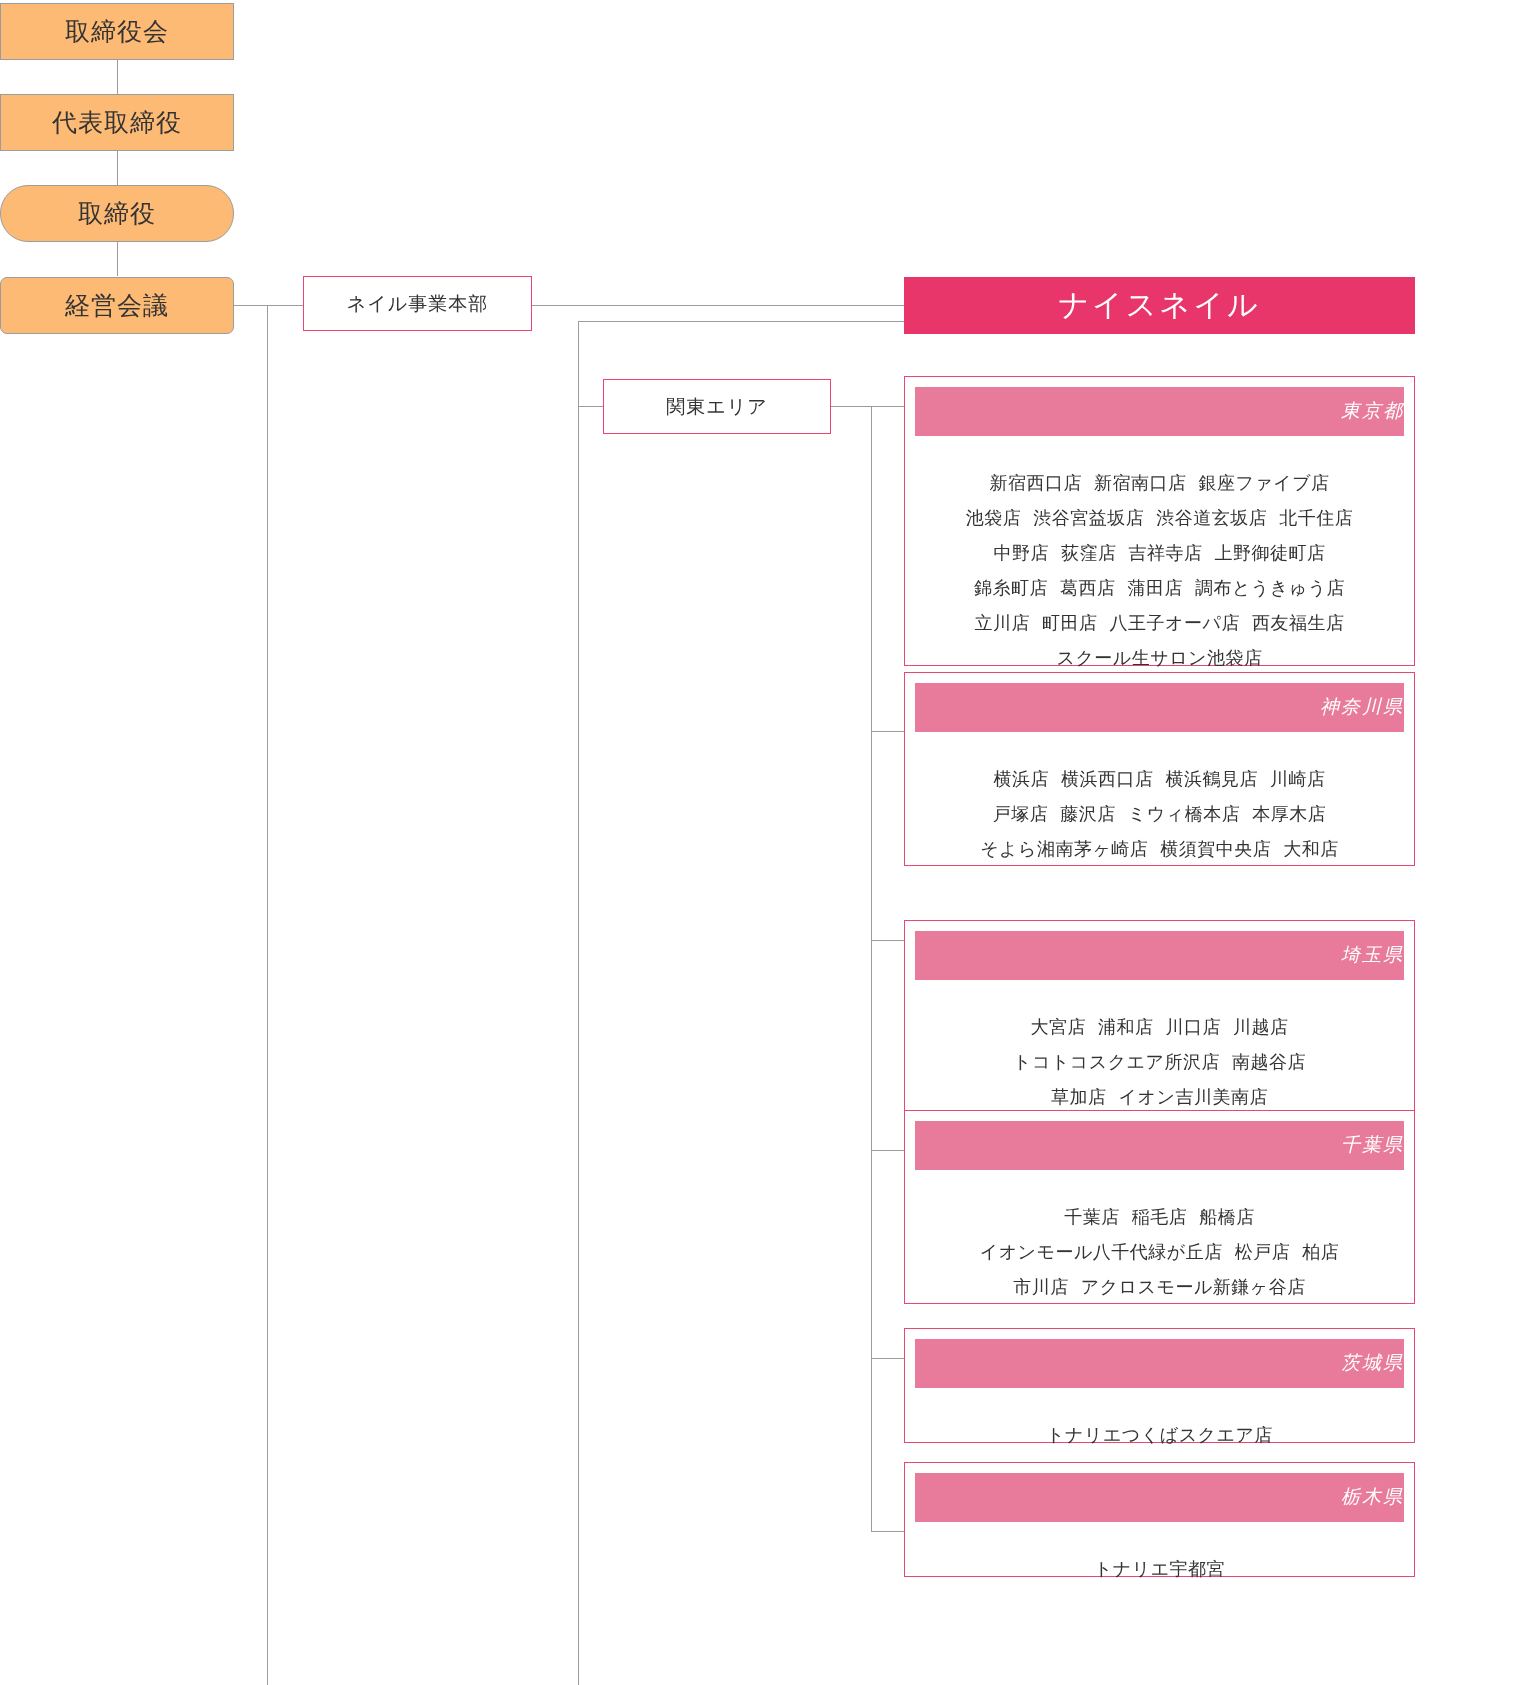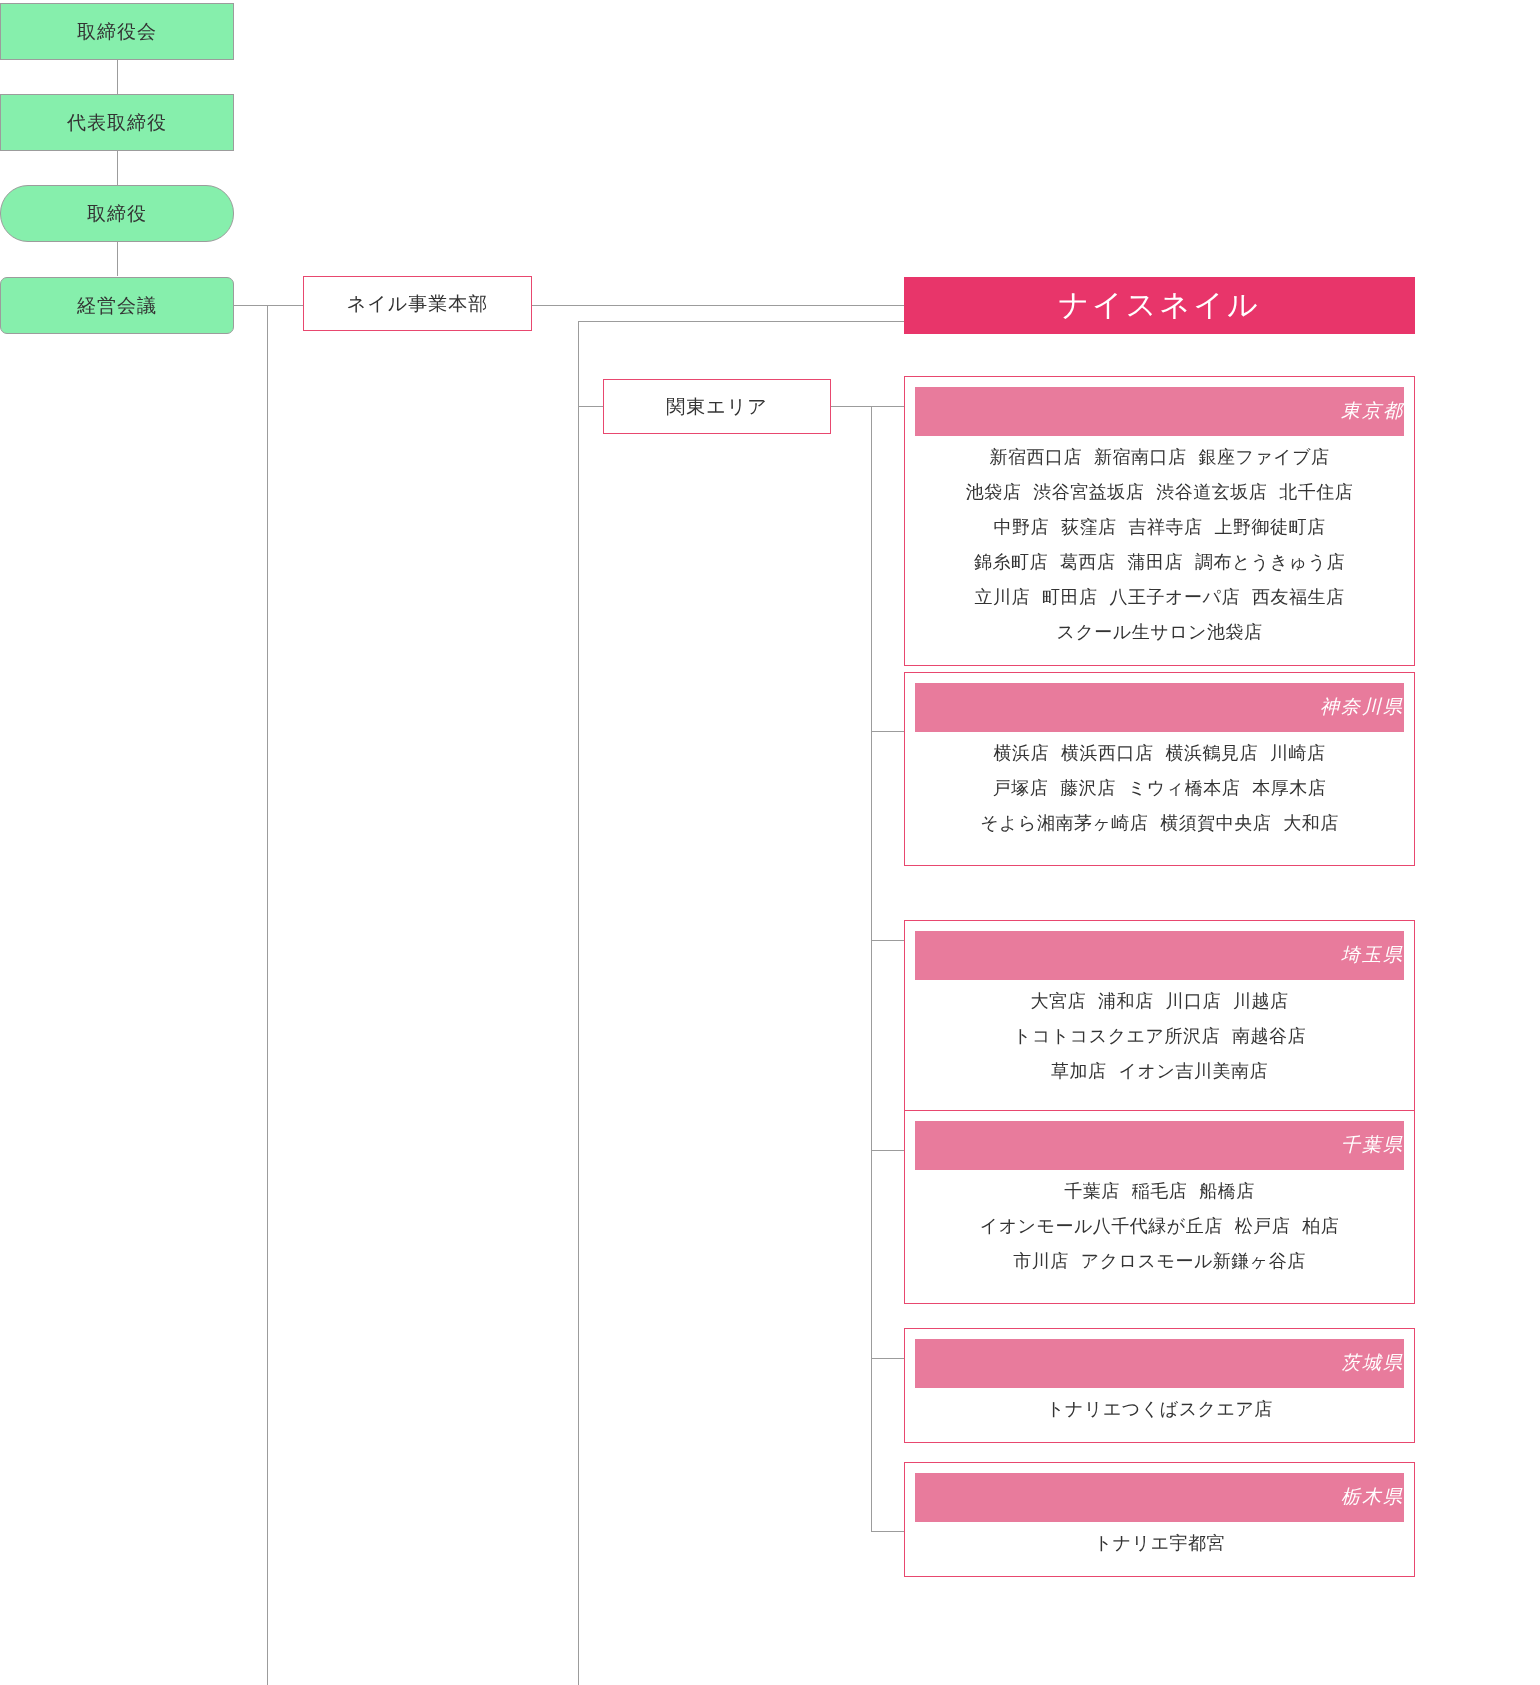--- a/index.html
+++ b/index.html
@@ -29,22 +29,22 @@
     box-sizing: border-box;
     display: flex;
     align-items: center;
     justify-content: center;
     text-align: center;
   }
 
   
   .gov-box {
     border: 1px solid #9c9c9c;
-    background: #86efac;
-    font-size: 19px;
+    background: #fdba74;
+    font-size: 25px;
     color: #333333;
     letter-spacing: 1px;
   }
 
   
   .pink-outline {
     border: 1px solid #e8486f;
     background: #ffffff;
     font-size: 19px;
     color: #333333;
@@ -75,21 +75,21 @@
     text-align: right;
     padding: 11px 0 12px 0;
     margin: 10px 10px 0 10px;
     font-style: italic;
   }
   .pref-stores {
     font-size: 18px;
     color: #333333;
     line-height: 1.95;
     text-align: center;
-    padding: 4px 18px 14px 18px;
+    padding: 30px 18px 14px 18px;
     letter-spacing: 0.5px;
     word-spacing: 6px;
   }
   .pref-stores span.store {
     white-space: nowrap;
     margin: 0 6px;
   }
 </style>
 </head>
 <body>

